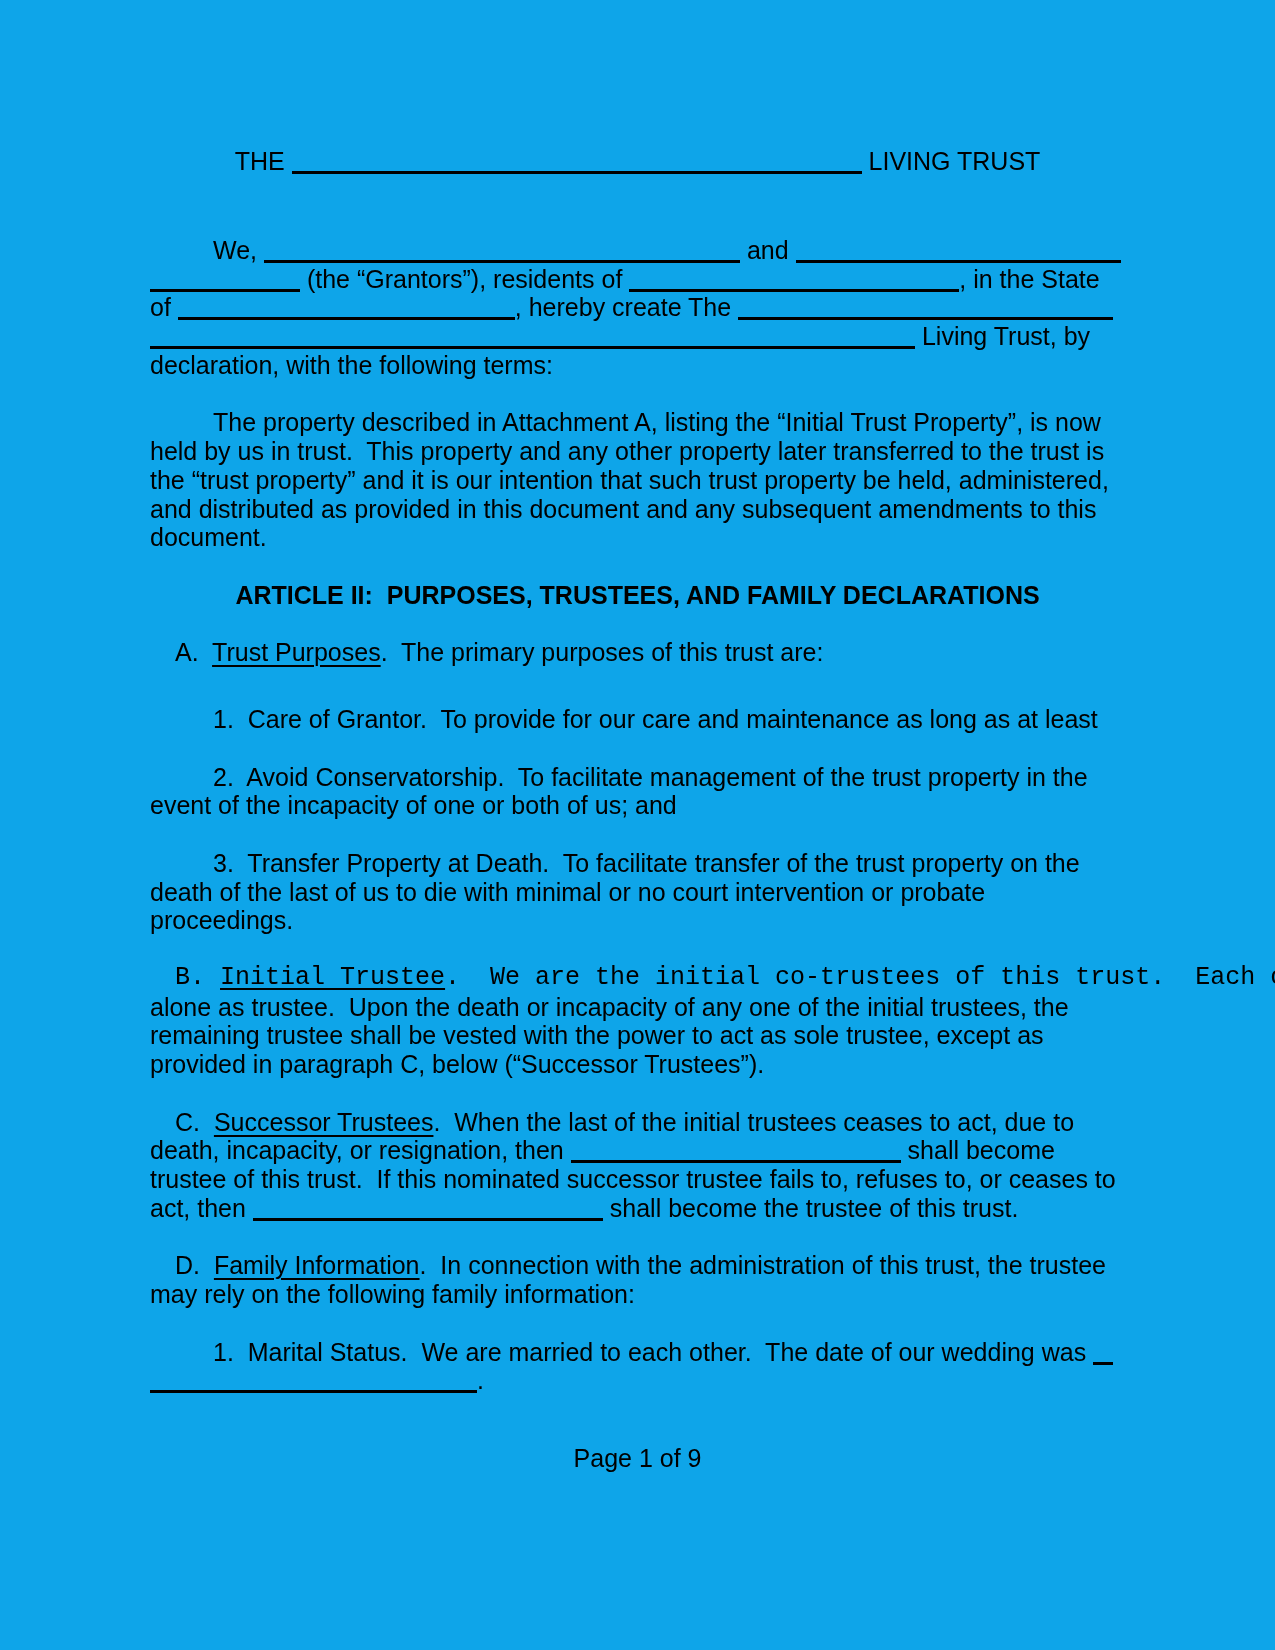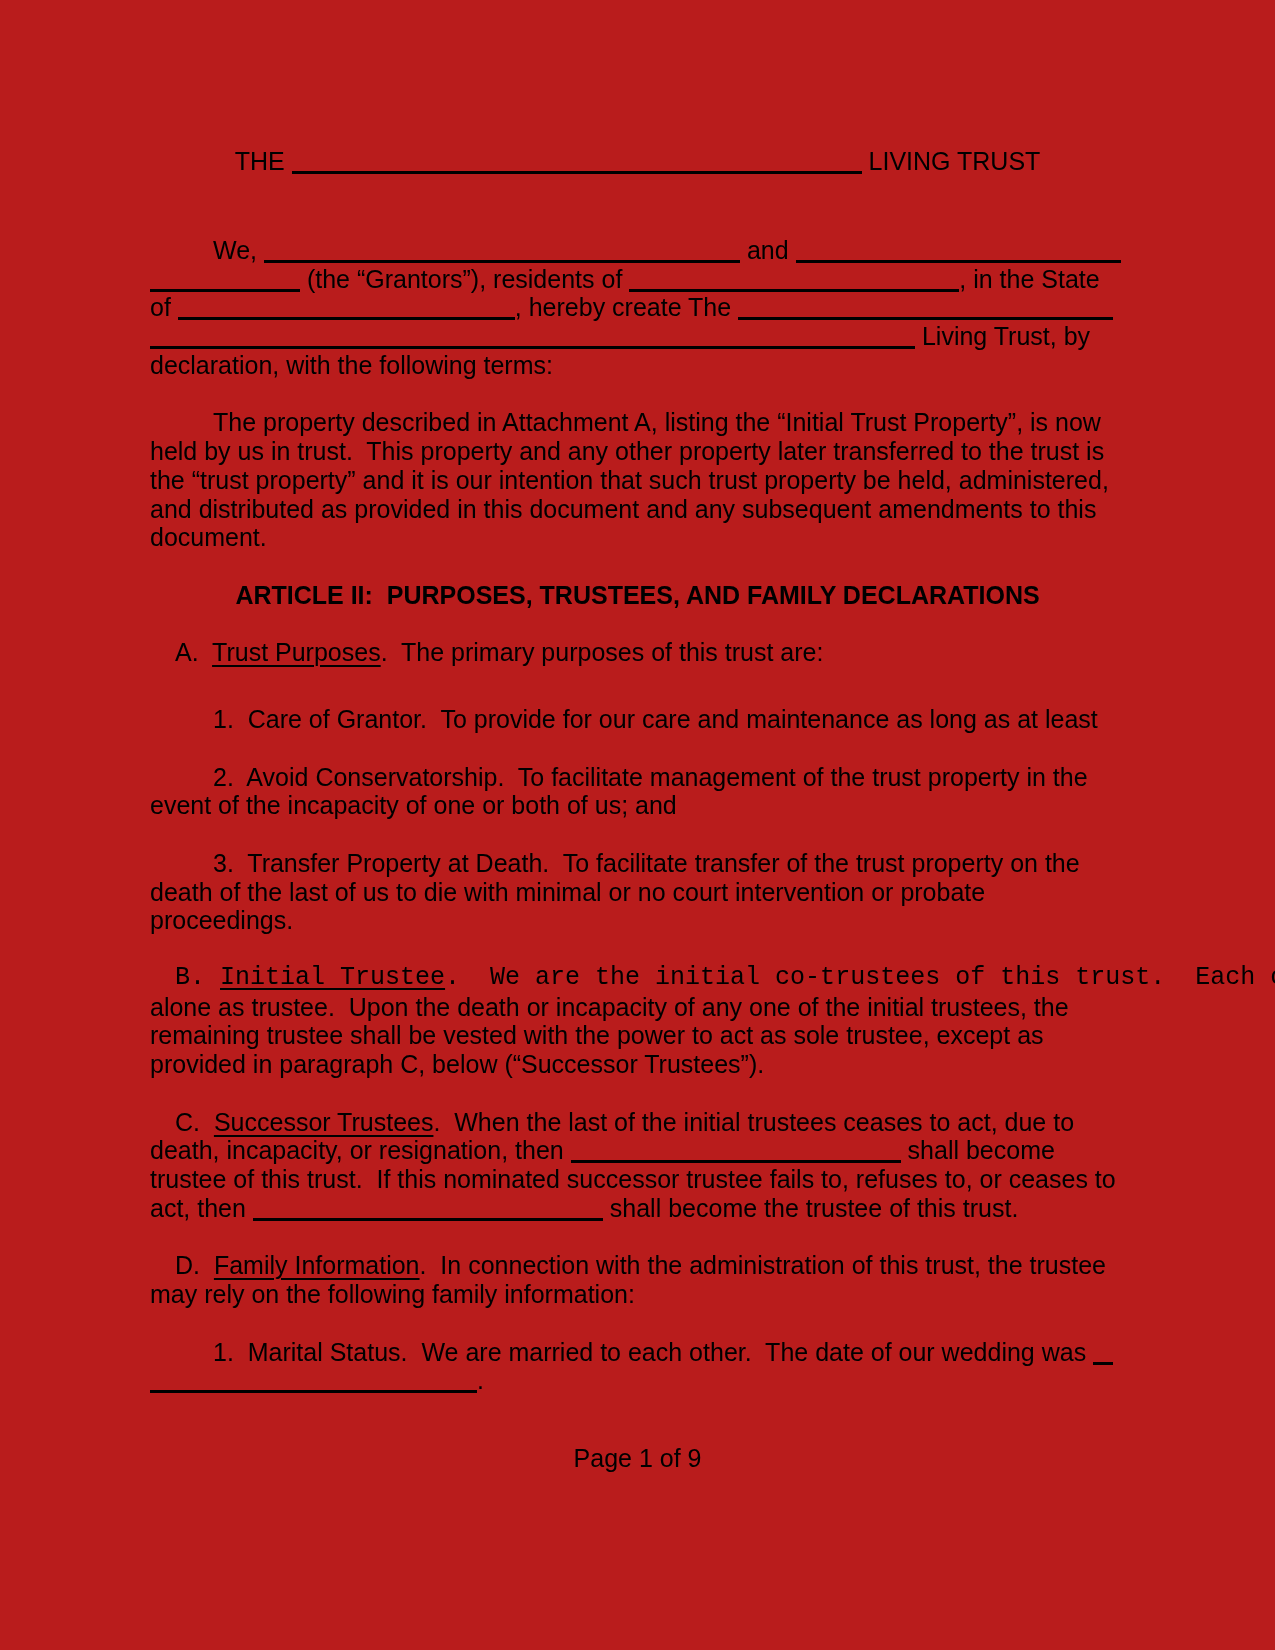--- a/index.html
+++ b/index.html
@@ -1,20 +1,20 @@
 <!DOCTYPE html>
 <html><head>
 <meta charset="utf-8">
 <style>
   html, body { margin: 0; padding: 0; background: #ffffff; }
   .page {
     position: relative;
     width: 1275px;
     height: 1650px;
-    background: #b91c1c;
+    background: #0ea5e9;
     box-sizing: border-box;
     padding: 147px 150px 0 150px;
     font-family: "Liberation Sans", sans-serif;
     font-size: 25px;
     line-height: 28.75px;
     color: #000000;
     overflow: hidden;
   }
   .block { margin: 0; }
   .line { white-space: pre; }

